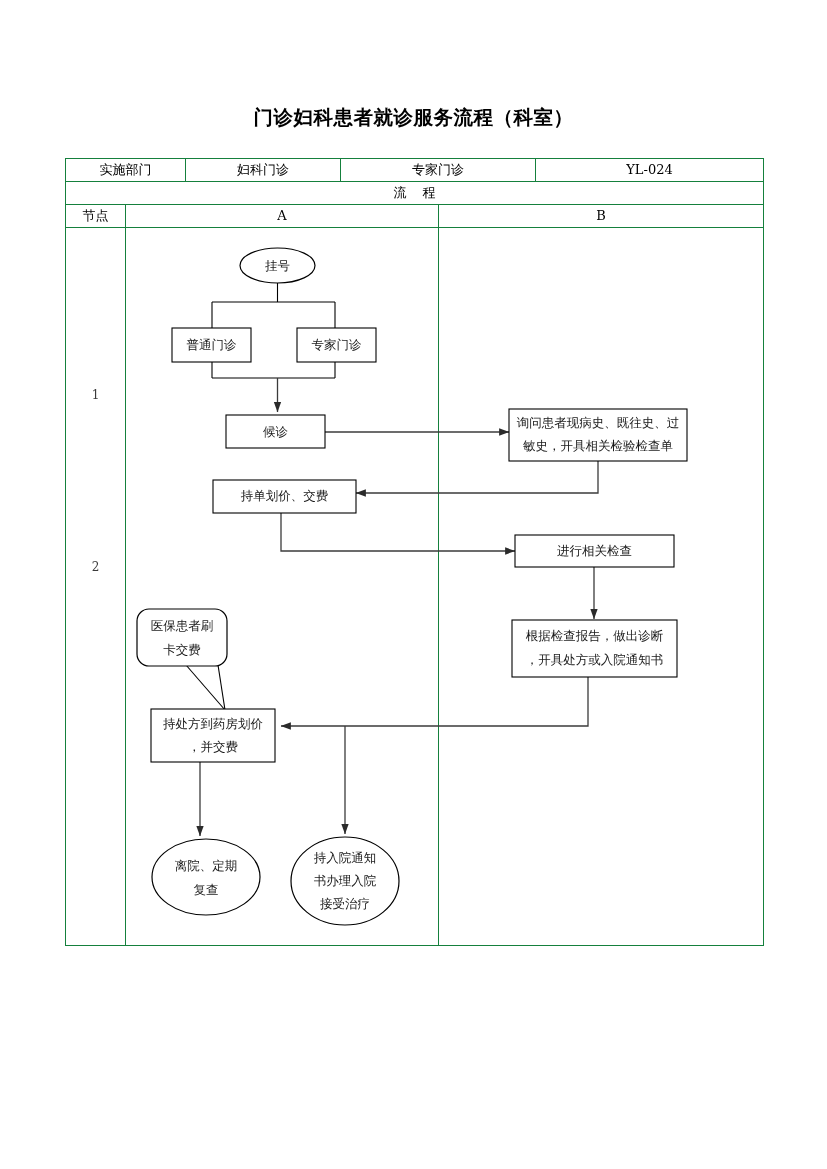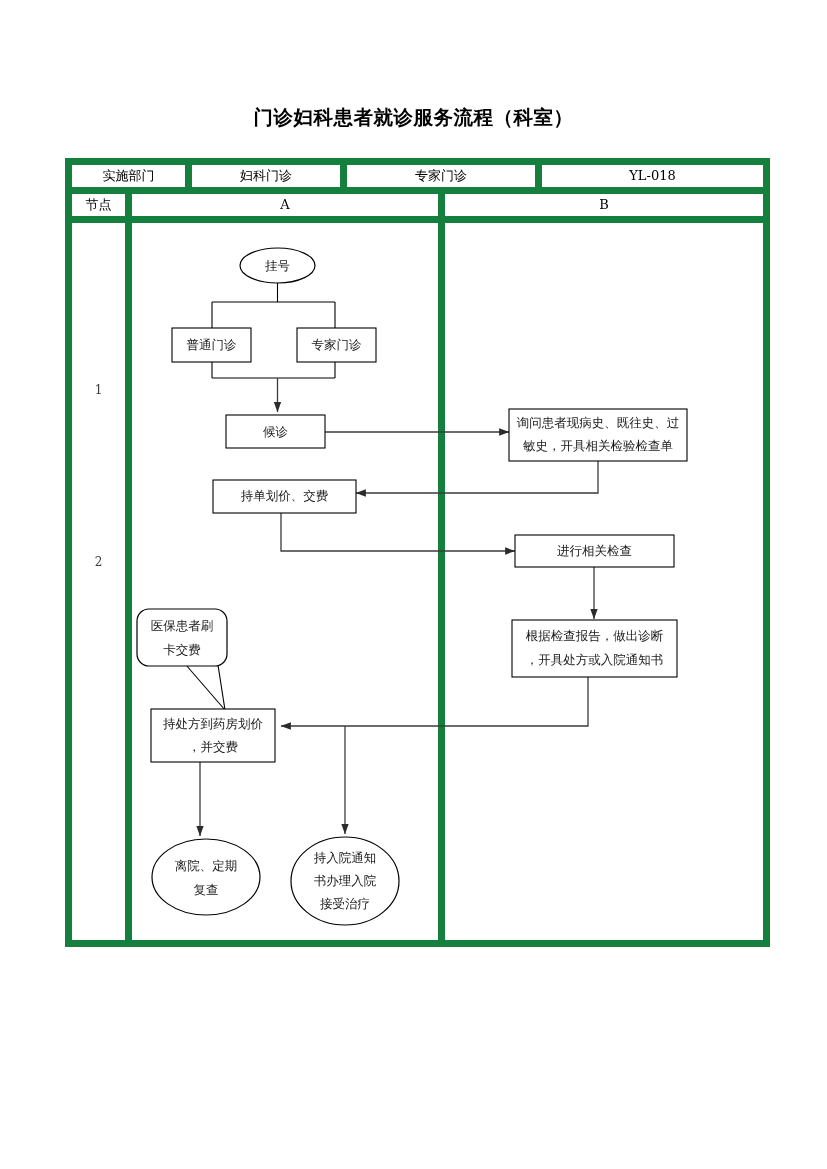--- a/index.html
+++ b/index.html
@@ -40,21 +40,21 @@
   .tbl {
     position: absolute;
     left: 65px;
     top: 158px;
     width: 698px;
     border-collapse: collapse;
     table-layout: fixed;
     font-size: 13px;
   }
   .tbl td {
-    border: 7px solid #15803d;
+    border: 1px solid #15803d;
     text-align: center;
     vertical-align: middle;
     padding: 0;
     height: 22px;
     line-height: 22px;
     font-size: 13px;
     white-space: nowrap;
   }
   .tbl td.flowlabel {
     letter-spacing: 6px;
@@ -142,21 +142,24 @@
       <col style="width:155px">
       <col style="width:98px">
       <col style="width:97px">
       <col style="width:228px">
     </colgroup>
     <tbody>
       <tr>
         <td colspan="2">实施部门</td>
         <td>妇科门诊</td>
         <td colspan="2">专家门诊</td>
-        <td>YL-018</td>
+        <td>YL-024</td>
+      </tr>
+      <tr>
+        <td class="flowlabel" colspan="6">流   程</td>
       </tr>
       <tr>
         <td>节点</td>
         <td colspan="3">A</td>
         <td colspan="2">B</td>
       </tr>
       <tr>
         <td class="big">
           <div class="rowmark">
             <span id="rowmark-1">1</span>

